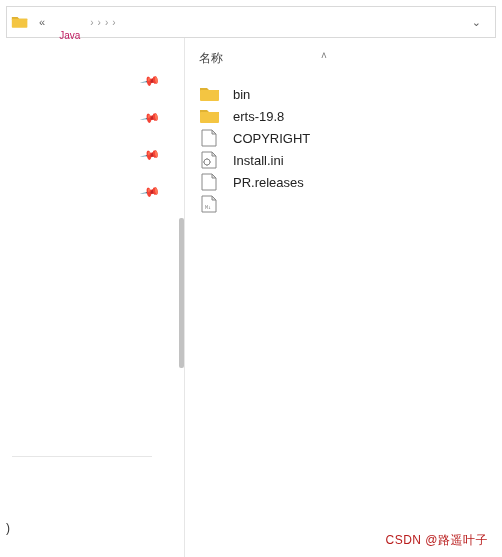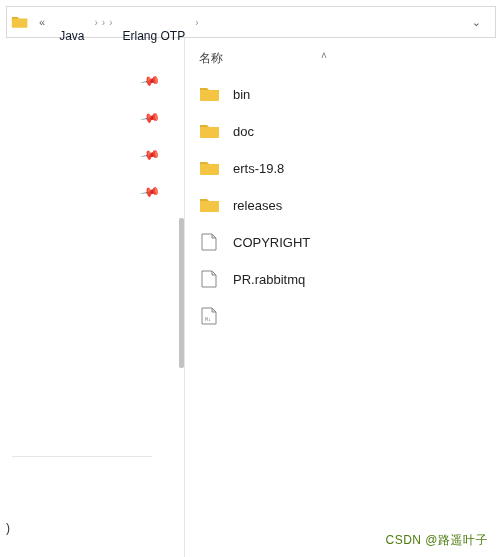--- a/index.html
+++ b/index.html
@@ -29,22 +29,22 @@
     .bc-chevrons {
       color: #606060;
       font-size: 11px;
       padding: 0 6px;
     }
     .bc-item {
       padding: 0 8px;
       height: 100%;
       display: inline-flex;
       align-items: center;
-      color: #0f172a;
-      font-size: 12px;
+      color: #be185d;
+      font-size: 10px;
       cursor: pointer;
       margin-top: 27px;
     }
     .bc-sep {
       color: #9a9a9a;
       font-size: 10px;
       padding: 0 2px;
     }
     .bc-dropdown {
       margin-left: auto;
@@ -110,42 +110,41 @@
       font-size: 12px;
       color: #444;
     }
     .col-header .sort-arrow {
       font-size: 10px;
       color: #777;
     }
     .file-list {
       display: flex;
       flex-direction: column;
-      gap: 15px;
       justify-content: center;
     }
     .file-row {
       display: flex;
       align-items: center;
       gap: 12px;
       cursor: pointer;
       padding: 2px 0;
       font-size: 13px;
       color: #222;
     }
     .file-row .ficon {
       width: 22px; height: 18px;
       display: inline-flex; align-items: center; justify-content: center;
     }
     .watermark {
       position: absolute;
       right: 14px;
       bottom: 8px;
       font-size: 12px;
-      color: #4d7c0f;
+      color: #b91c1c;
       letter-spacing: 0.5px;
     }
     
     .svg-folder { fill: #f4c542; }
     .svg-folder-tab { fill: #e0b232; }
     .svg-doc { fill: #fff; stroke: #888; stroke-width: 1; }
     .svg-doc-corner { fill: #e6e6e6; stroke: #888; stroke-width: 1; }
   </style>
 </head>
 <body>
@@ -182,21 +181,20 @@
   <span class="breadcrumb-icon">
     <svg width="18" height="18" viewBox="0 0 22 18">
         <use href="#ico-folder"></use>
       </svg>
   </span>
   <span class="bc-chevrons">«</span>
   <span class="bc-item">Java</span>
   <span class="bc-sep">›</span>
   <span class="bc-sep">›</span>
   <span class="bc-sep">›</span>
-  <span class="bc-item">Erlang OTP</span>
   <span class="bc-sep">›</span>
   <span class="bc-dropdown">⌄</span>
 </div>
 
 <div class="main">
   <div class="left-pane">
     <div class="pin-list">
       <span class="pin-icon">📌</span>
       <span class="pin-icon">📌</span>
       <span class="pin-icon">📌</span>
@@ -220,53 +218,45 @@
             </svg>
           </span>
           <span>bin</span>
         </div>
         <div class="file-row">
           <span class="ficon">
             <svg width="22" height="18" viewBox="0 0 22 18">
               <use href="#ico-folder"></use>
             </svg>
           </span>
-          <span>doc</span>
-        </div>
-        <div class="file-row">
-          <span class="ficon">
-            <svg width="22" height="18" viewBox="0 0 22 18">
-              <use href="#ico-folder"></use>
-            </svg>
-          </span>
           <span>erts-19.8</span>
         </div>
         <div class="file-row">
           <span class="ficon">
             <svg width="22" height="18" viewBox="0 0 22 18">
-              <use href="#ico-folder"></use>
-            </svg>
-          </span>
-          <span>releases</span>
-        </div>
-        <div class="file-row">
-          <span class="ficon">
-            <svg width="22" height="18" viewBox="0 0 22 18">
               <use href="#ico-file"></use>
             </svg>
           </span>
           <span>COPYRIGHT</span>
         </div>
         <div class="file-row">
           <span class="ficon">
             <svg width="22" height="18" viewBox="0 0 22 18">
+              <use href="#ico-ini"></use>
+            </svg>
+          </span>
+          <span>Install.ini</span>
+        </div>
+        <div class="file-row">
+          <span class="ficon">
+            <svg width="22" height="18" viewBox="0 0 22 18">
               <use href="#ico-file"></use>
             </svg>
           </span>
-          <span>PR.rabbitmq</span>
+          <span>PR.releases</span>
         </div>
         <div class="file-row">
           <span class="ficon">
             <svg width="22" height="18" viewBox="0 0 22 18">
               <use href="#ico-md"></use>
             </svg>
           </span>
         </div>
       </div>
   </div>

